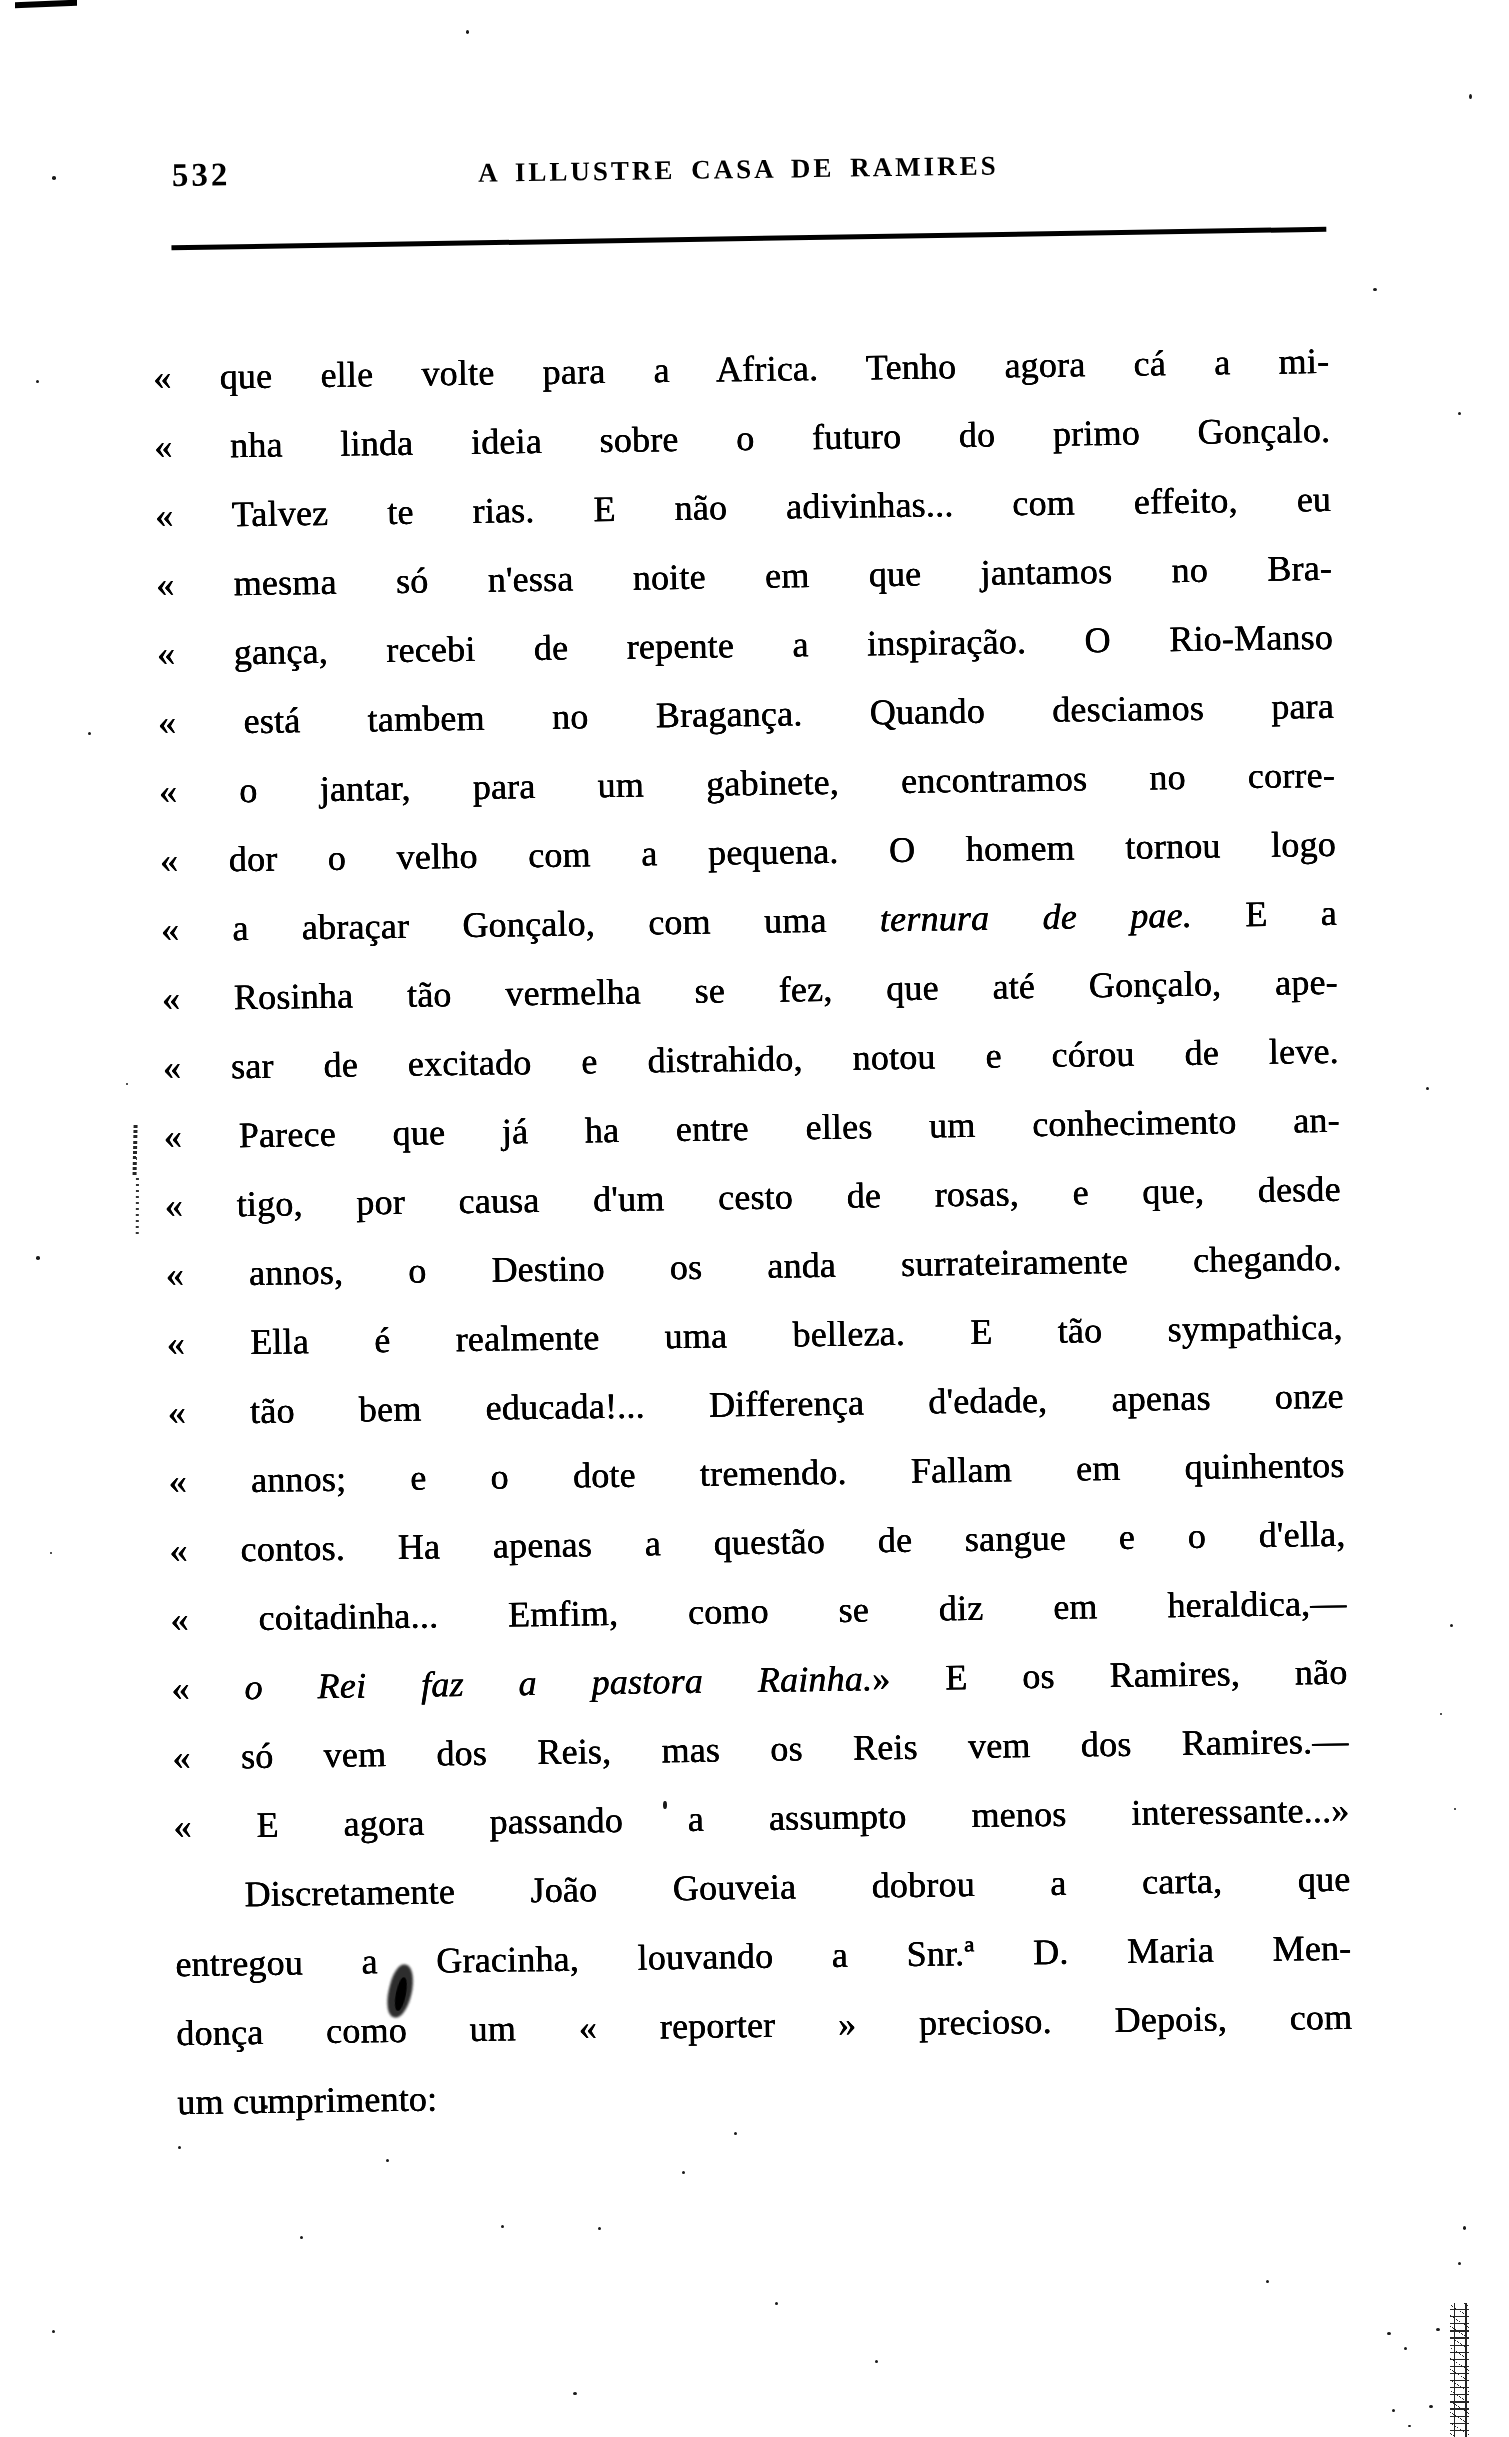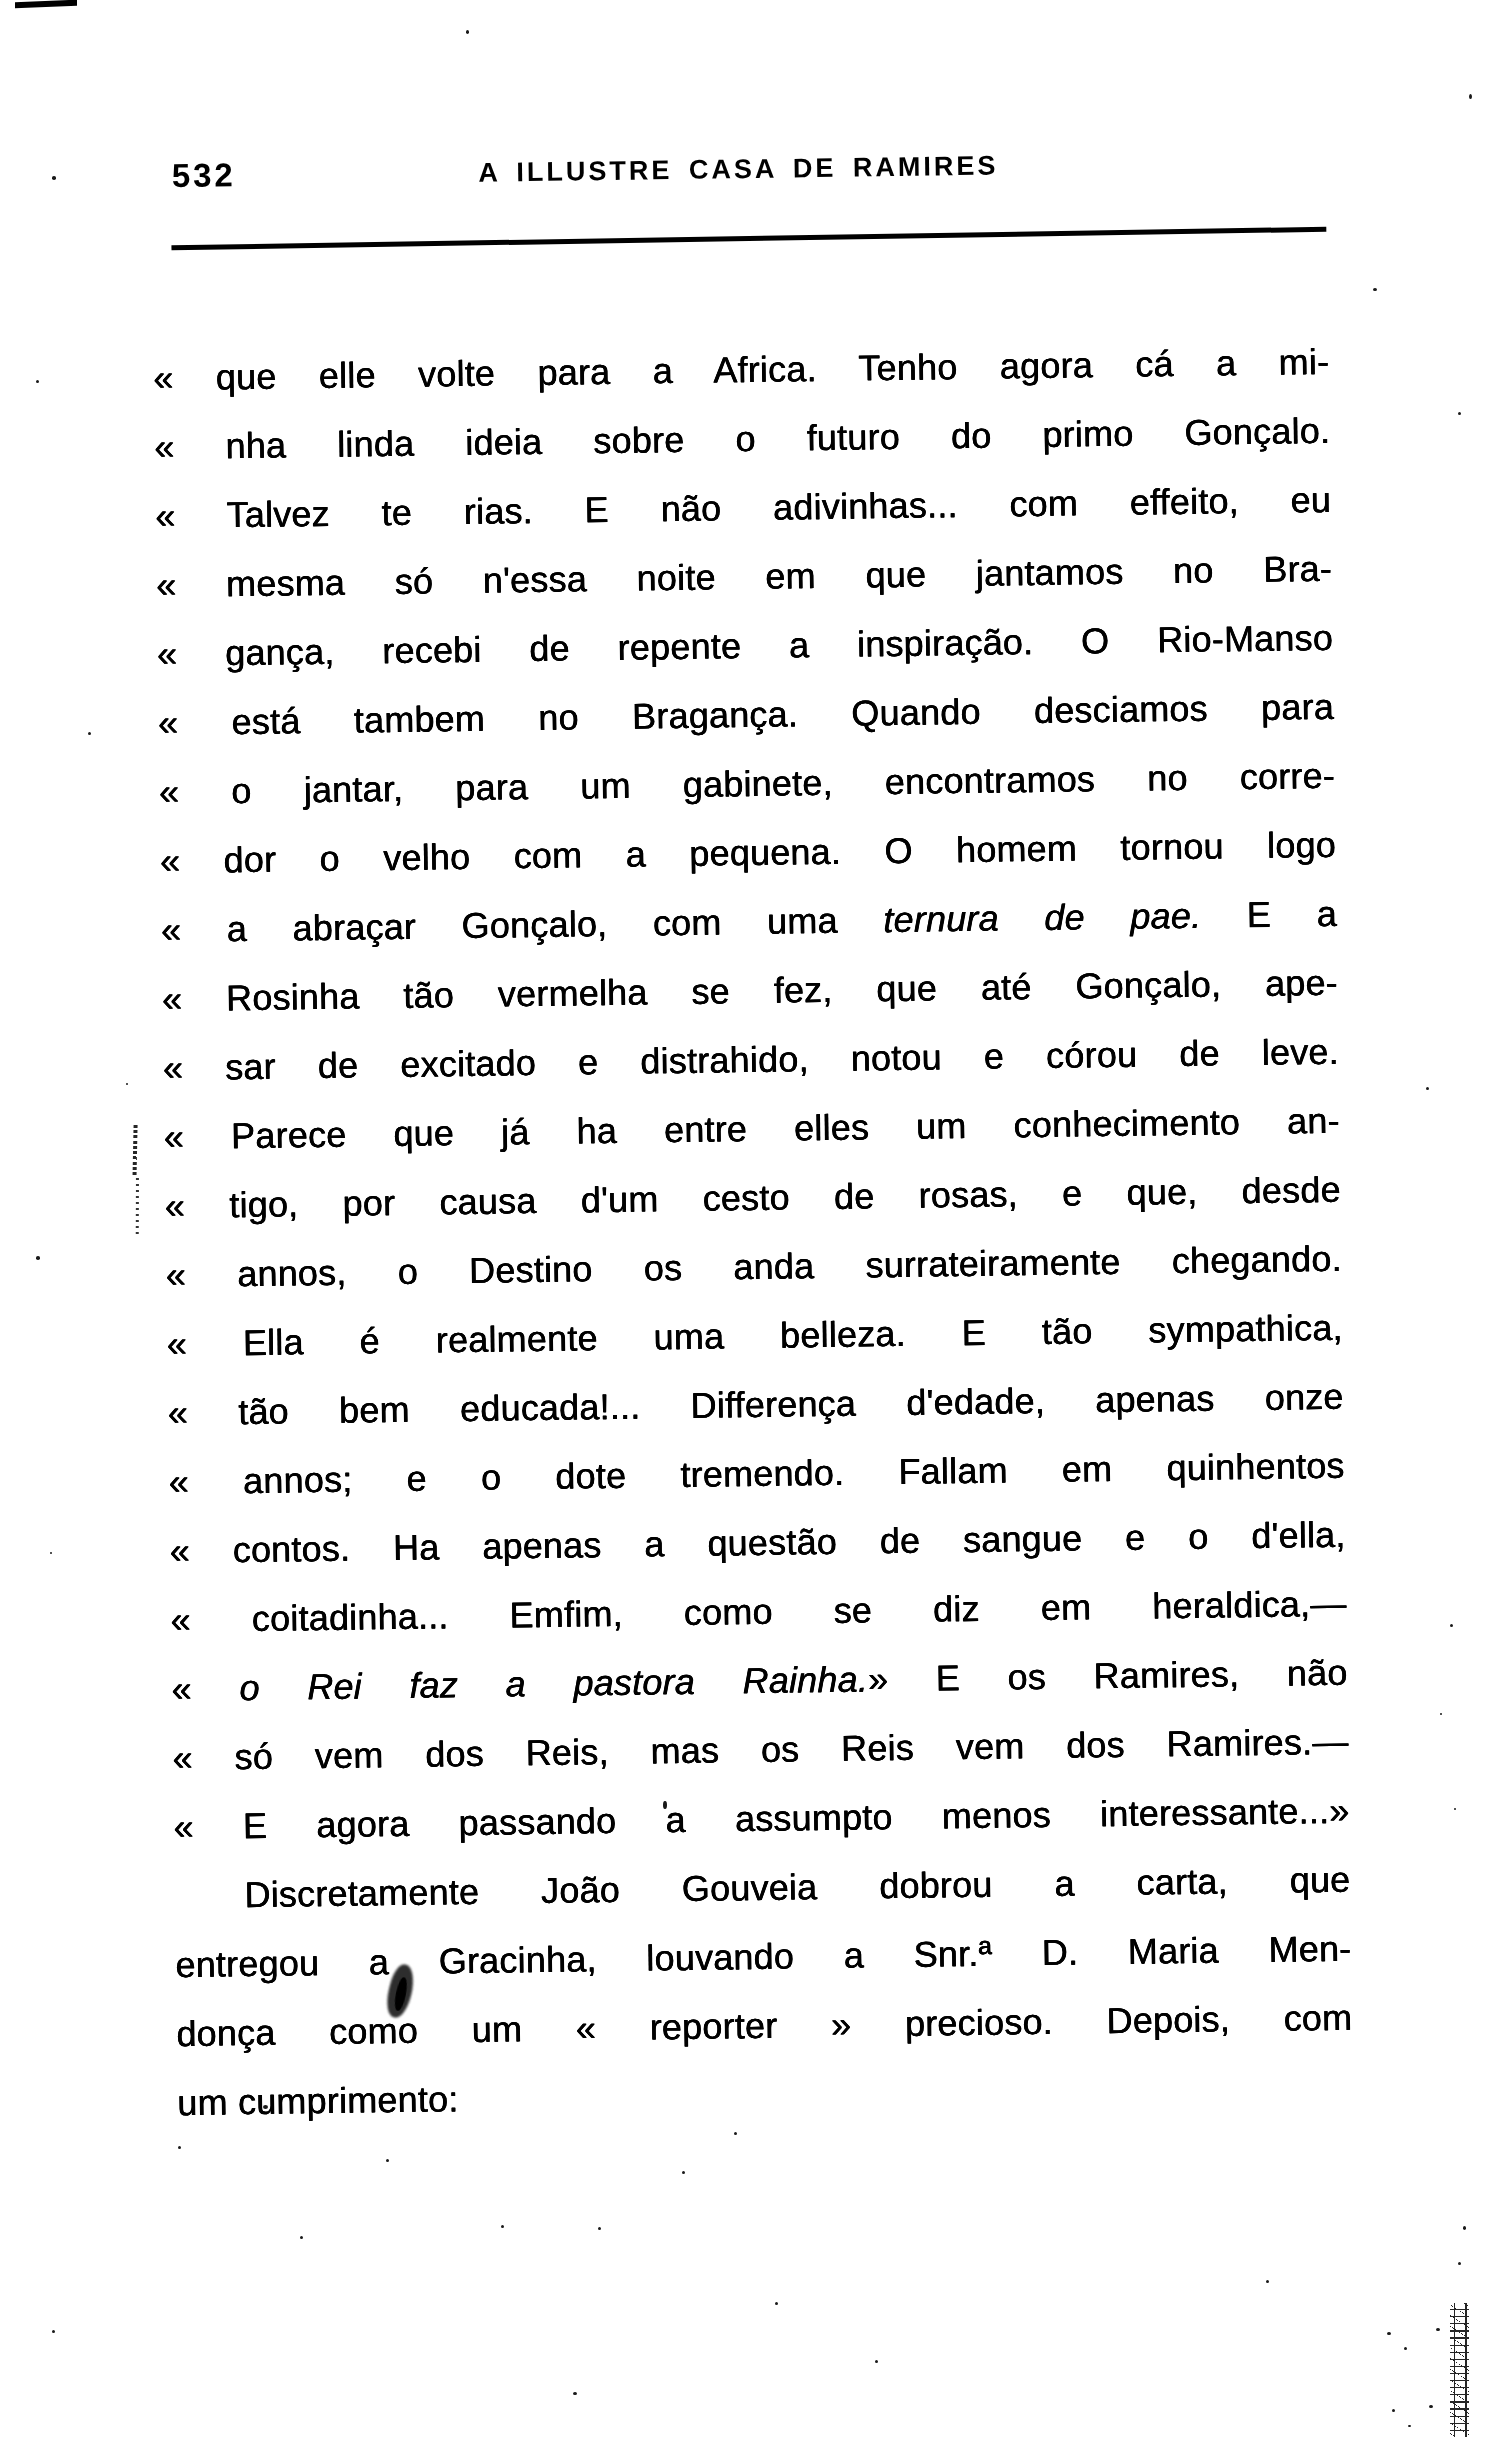--- a/index.html
+++ b/index.html
@@ -1,18 +1,18 @@
 <!DOCTYPE html>
 <html style="font-size:9.5px"><head>
 <meta charset="utf-8">
 <style>
   html,body{margin:0;padding:0;background:#ffffff;}
   body{width:1509px;height:2438px;overflow:hidden;}
   .scan{position:relative;width:1509px;height:2438px;background:#fff;color:#000;
-        font-family:Liberation Sans, sans-serif;overflow:hidden;}
+        font-family:Liberation Serif, serif;overflow:hidden;}
   .page-rotate{position:absolute;left:0;top:0;right:0;bottom:0;
         transform:rotate(-0.8deg);transform-origin:50% 38%;}
   
   .hdr{position:absolute;left:161px;top:147px;width:1176px;height:41px;}
   .pageno{position:absolute;left:21.3px;top:0;font-size:33px;font-weight:bold;
         letter-spacing:3px;line-height:41px;}
   .running{position:absolute;left:0;right:0;top:3.6px;text-align:center;
         font-size:27px;font-weight:bold;letter-spacing:3px;line-height:36px;
         word-spacing:6px;}
   .rule{position:absolute;left:181px;top:236px;width:1155px;height:5.3px;background:#000;

